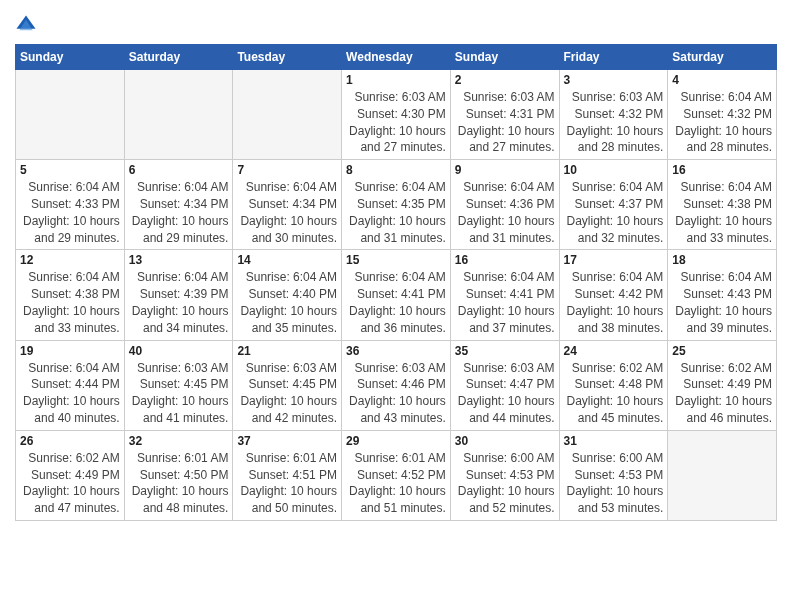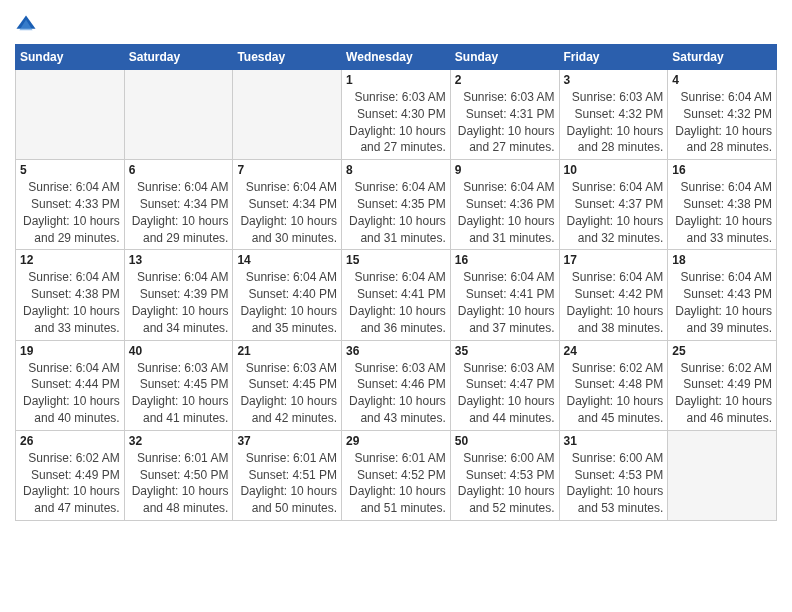--- a/index.html
+++ b/index.html
@@ -344,21 +344,21 @@
 and 50 minutes.</div>
           </td>
           <td>
             <div class="day-num">29</div>
             <div class="day-info" style="white-space: pre-line;">Sunrise: 6:01 AM
 Sunset: 4:52 PM
 Daylight: 10 hours
 and 51 minutes.</div>
           </td>
           <td>
-            <div class="day-num">50</div>
+            <div class="day-num">30</div>
             <div class="day-info" style="white-space: pre-line;">Sunrise: 6:00 AM
 Sunset: 4:53 PM
 Daylight: 10 hours
 and 52 minutes.</div>
           </td>
           <td>
             <div class="day-num">31</div>
             <div class="day-info" style="white-space: pre-line;">Sunrise: 6:00 AM
 Sunset: 4:53 PM
 Daylight: 10 hours

